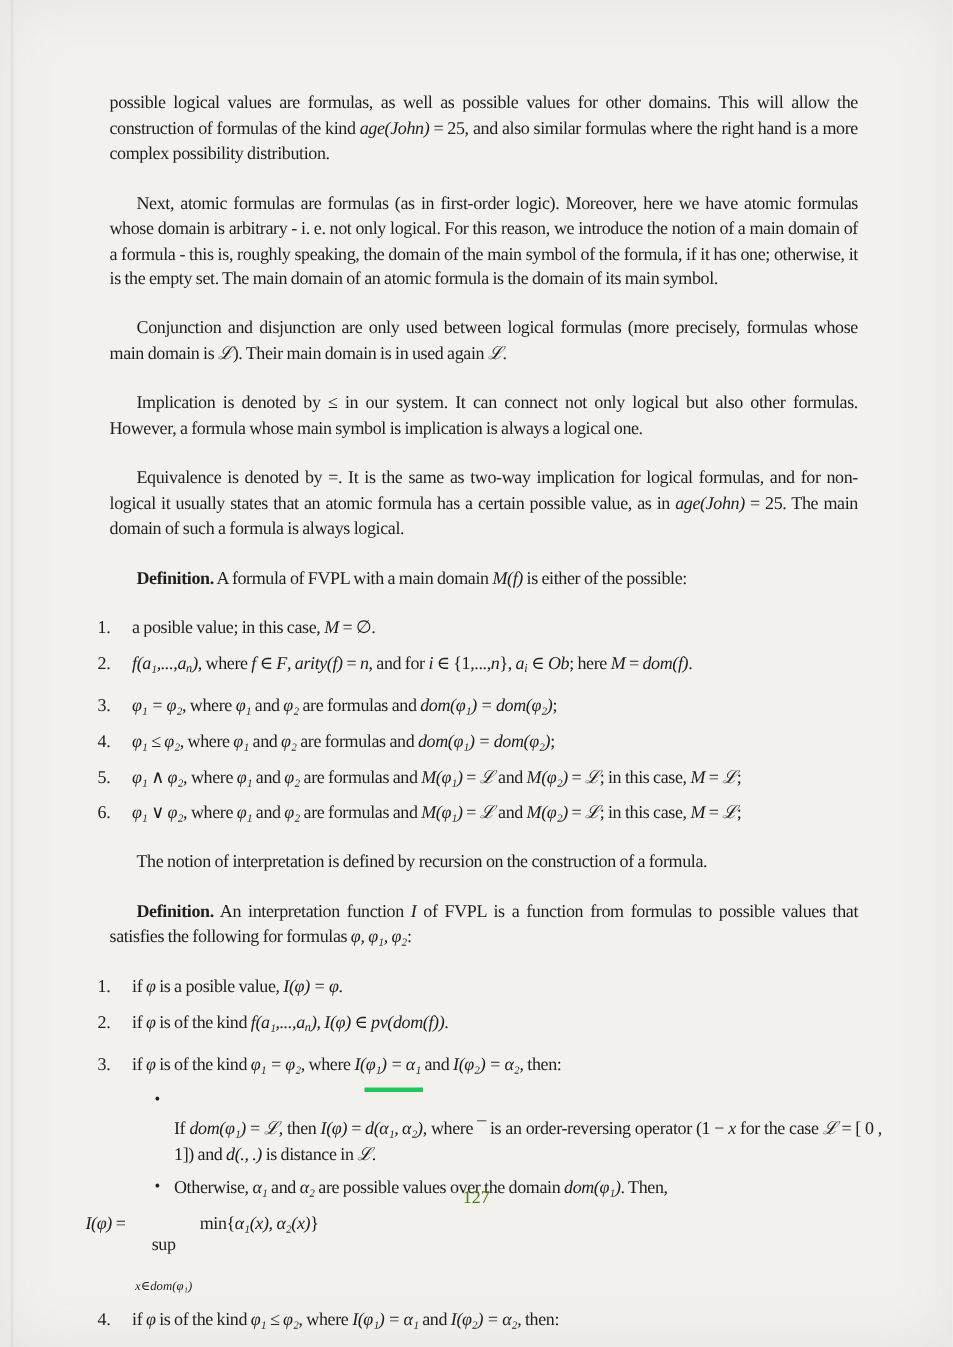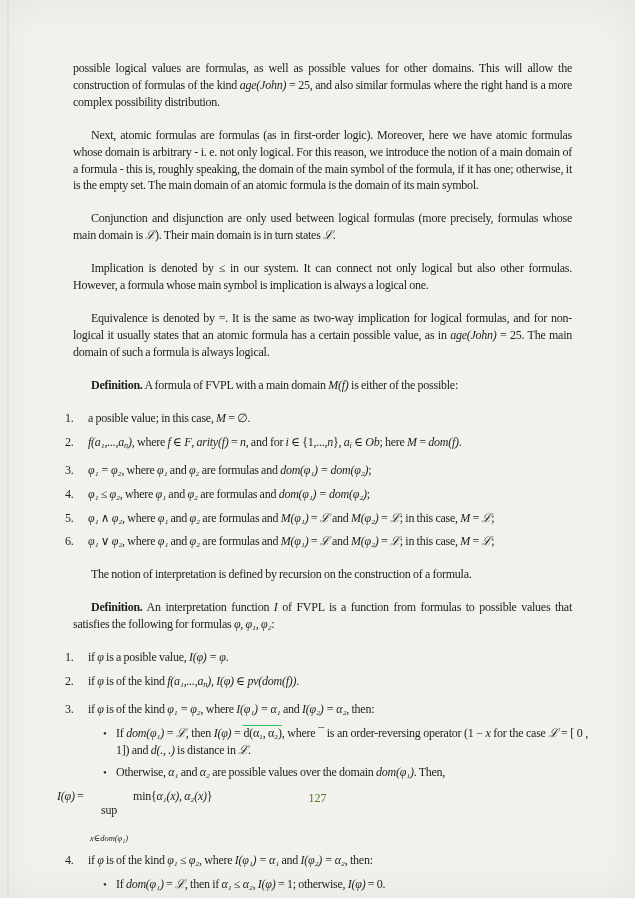--- a/index.html
+++ b/index.html
@@ -44,41 +44,41 @@
   .bl .marker { flex: none; width: 13px; font-size: 11px; }
   .bl .itext  { flex: 1; text-align: justify; }
   .fx {
     margin: 7px 0 9px; text-align: left; text-indent: 0;
   }
   .sg-p { }
   .sg-m { font-style: italic; }
   .sg-b { font-weight: bold; }
   .sg-s { font-style: italic; font-size: 0.68em; vertical-align: -0.28em; letter-spacing: 0; }
   .sg-ol {
-    display: inline-block;
-    border-top: 1px solid #22c55e; line-height: 1.1; padding-top: 1px;
+    font-style: italic; display: inline-block;
+    border-top: 3px solid #22c55e; line-height: 1.1; padding-top: 18px;
   }
   .supstack {
     display: inline-flex; flex-direction: column; align-items: center;
     vertical-align: -1.15em; margin: 0 5px 0 4px; line-height: 1.05;
   }
   .supop  { font-size: 12px; }
   .supsub { font-size: 8.5px; font-style: italic; margin-top: 18px; letter-spacing: 0; }
   .pagenum {
     position: absolute; left: 0; right: 0; top: 791px;
     text-align: center; font-size: 12px; color: #4d7c0f;
   }
 </style>
 </head>
 <body>
 
 <div class="column">
     <div class="blk p0"><span class="sg-p">possible logical values are formulas, as well as possible values for other domains. This will allow the construction of formulas of the kind </span><span class="sg-m">age(John)</span><span class="sg-p"> = 25, and also similar formulas where the right hand is a more complex possibility distribution.</span></div>
     <div class="blk p"><span class="sg-p">Next, atomic formulas are formulas (as in first-order logic). Moreover, here we have atomic formulas whose domain is arbitrary - i. e. not only logical. For this reason, we introduce the notion of a main domain of a formula - this is, roughly speaking, the domain of the main symbol of the formula, if it has one; otherwise, it is the empty set. The main domain of an atomic formula is the domain of its main symbol.</span></div>
-    <div class="blk p"><span class="sg-p">Conjunction and disjunction are only used between logical formulas (more precisely, formulas whose main domain is </span><span class="sg-m">ℒ</span><span class="sg-p">). Their main domain is in turn states </span><span class="sg-m">ℒ</span><span class="sg-p">.</span></div>
+    <div class="blk p"><span class="sg-p">Conjunction and disjunction are only used between logical formulas (more precisely, formulas whose main domain is </span><span class="sg-m">ℒ</span><span class="sg-p">). Their main domain is in used again </span><span class="sg-m">ℒ</span><span class="sg-p">.</span></div>
     <div class="blk p"><span class="sg-p">Implication is denoted by ≤ in our system. It can connect not only logical but also other formulas. However, a formula whose main symbol is implication is always a logical one.</span></div>
     <div class="blk p"><span class="sg-p">Equivalence is denoted by =. It is the same as two-way implication for logical formulas, and for non-logical it usually states that an atomic formula has a certain possible value, as in </span><span class="sg-m">age(John)</span><span class="sg-p"> = 25. The main domain of such a formula is always logical.</span></div>
     <div class="blk p"><span class="sg-b">Definition.</span><span class="sg-p"> A formula of FVPL with a main domain </span><span class="sg-m">M(f)</span><span class="sg-p"> is either of the possible:</span></div>
     <div class="blk li">
       <span class="marker">1.</span>
       <span class="itext"><span class="sg-p">a posible value; in this case, </span><span class="sg-m">M</span><span class="sg-p"> = ∅.</span></span>
     </div>
     <div class="blk li">
       <span class="marker">2.</span>
       <span class="itext"><span class="sg-m">f(a₁,...,a</span><span class="sg-s">n</span><span class="sg-m">)</span><span class="sg-p">, where </span><span class="sg-m">f</span><span class="sg-p"> ∈ </span><span class="sg-m">F</span><span class="sg-p">, </span><span class="sg-m">arity(f)</span><span class="sg-p"> = </span><span class="sg-m">n</span><span class="sg-p">, and for </span><span class="sg-m">i</span><span class="sg-p"> ∈ {1,...,</span><span class="sg-m">n</span><span class="sg-p">}, </span><span class="sg-m">a</span><span class="sg-s">i</span><span class="sg-p"> ∈ </span><span class="sg-m">Ob</span><span class="sg-p">; here </span><span class="sg-m">M</span><span class="sg-p"> = </span><span class="sg-m">dom(f)</span><span class="sg-p">.</span></span>

